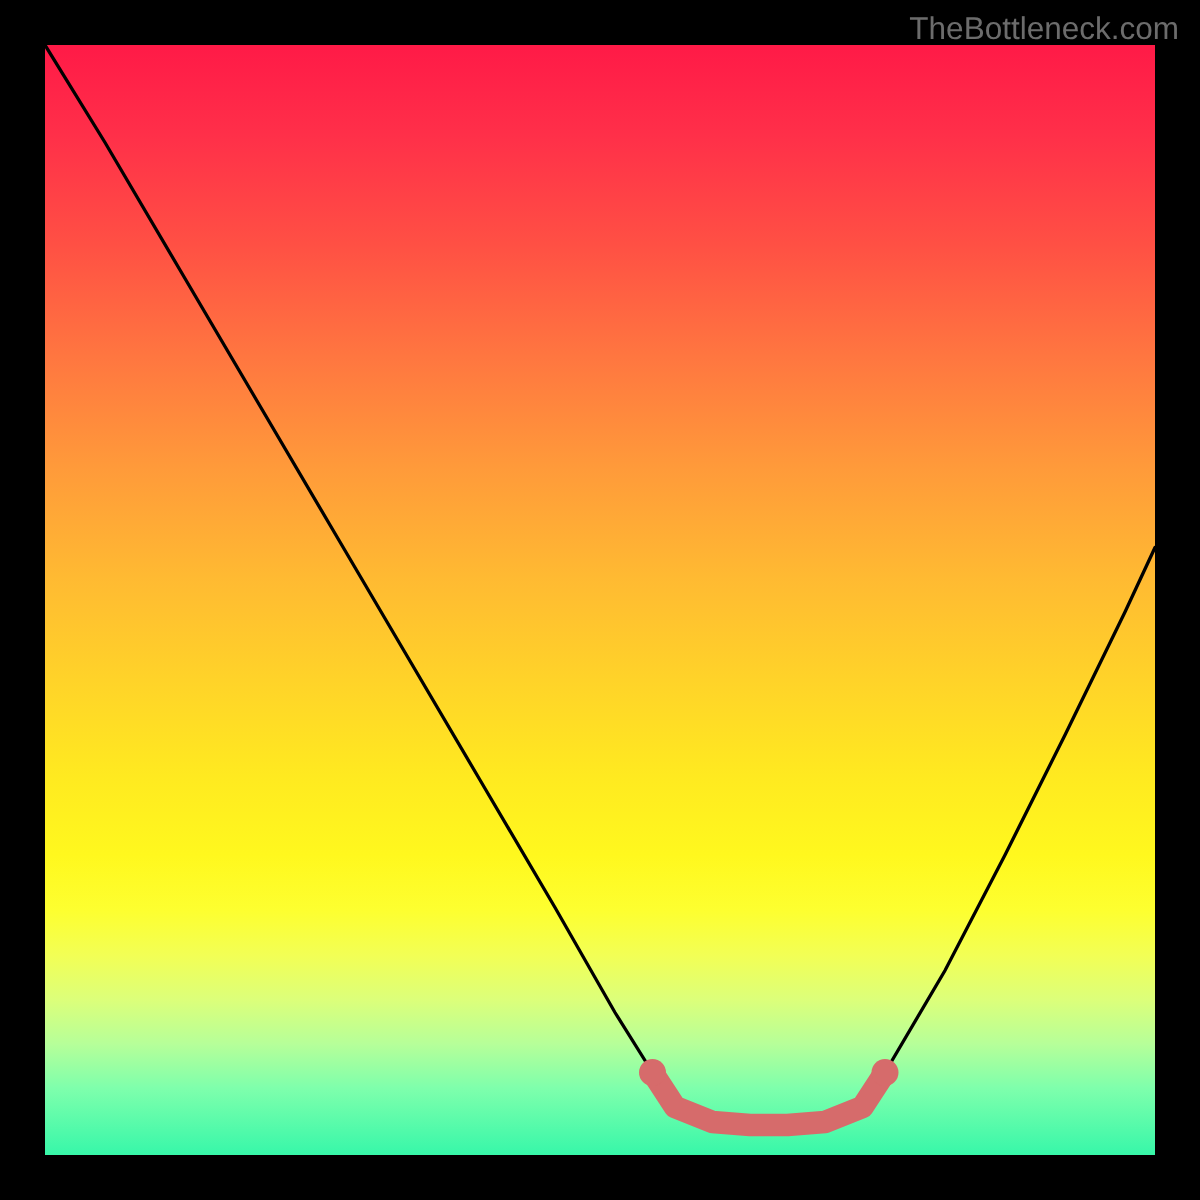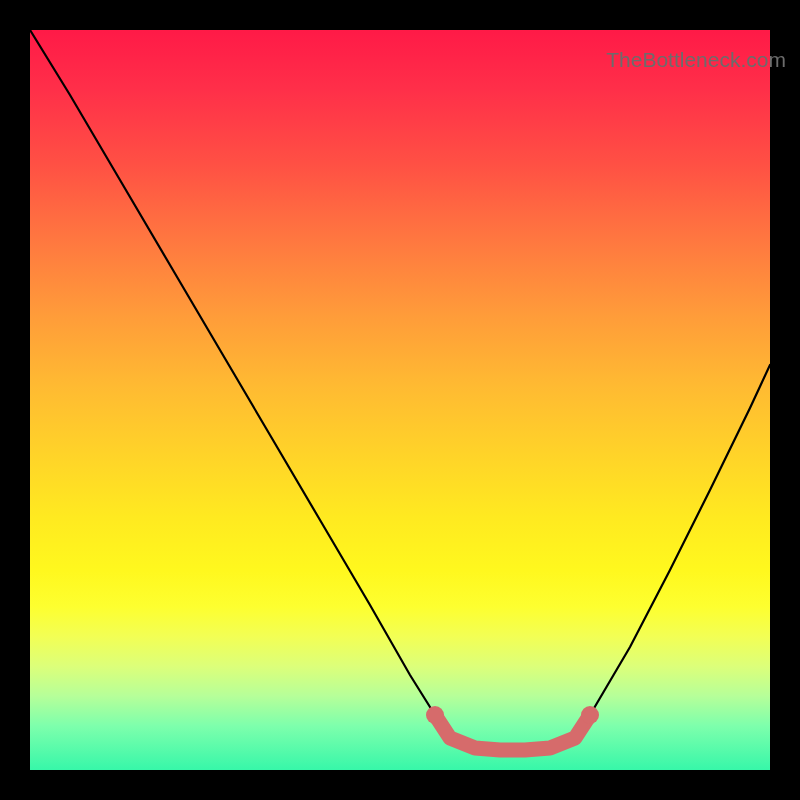--- a/index.html
+++ b/index.html
@@ -12,21 +12,20 @@
     font-family: Arial, sans-serif;
   }
   .watermark {
     position: absolute;
     top: 8px;
     right: 14px;
     color: #6c6c6c;
     font-size: 21px;
     font-weight: 500;
     z-index: 10;
-    margin-top: 40px;
   }
   .plot-area {
     position: absolute;
     left: 30px;
     top: 30px;
     width: 740px;
     height: 740px;
     overflow: hidden;
   }
   .gradient-bg {

